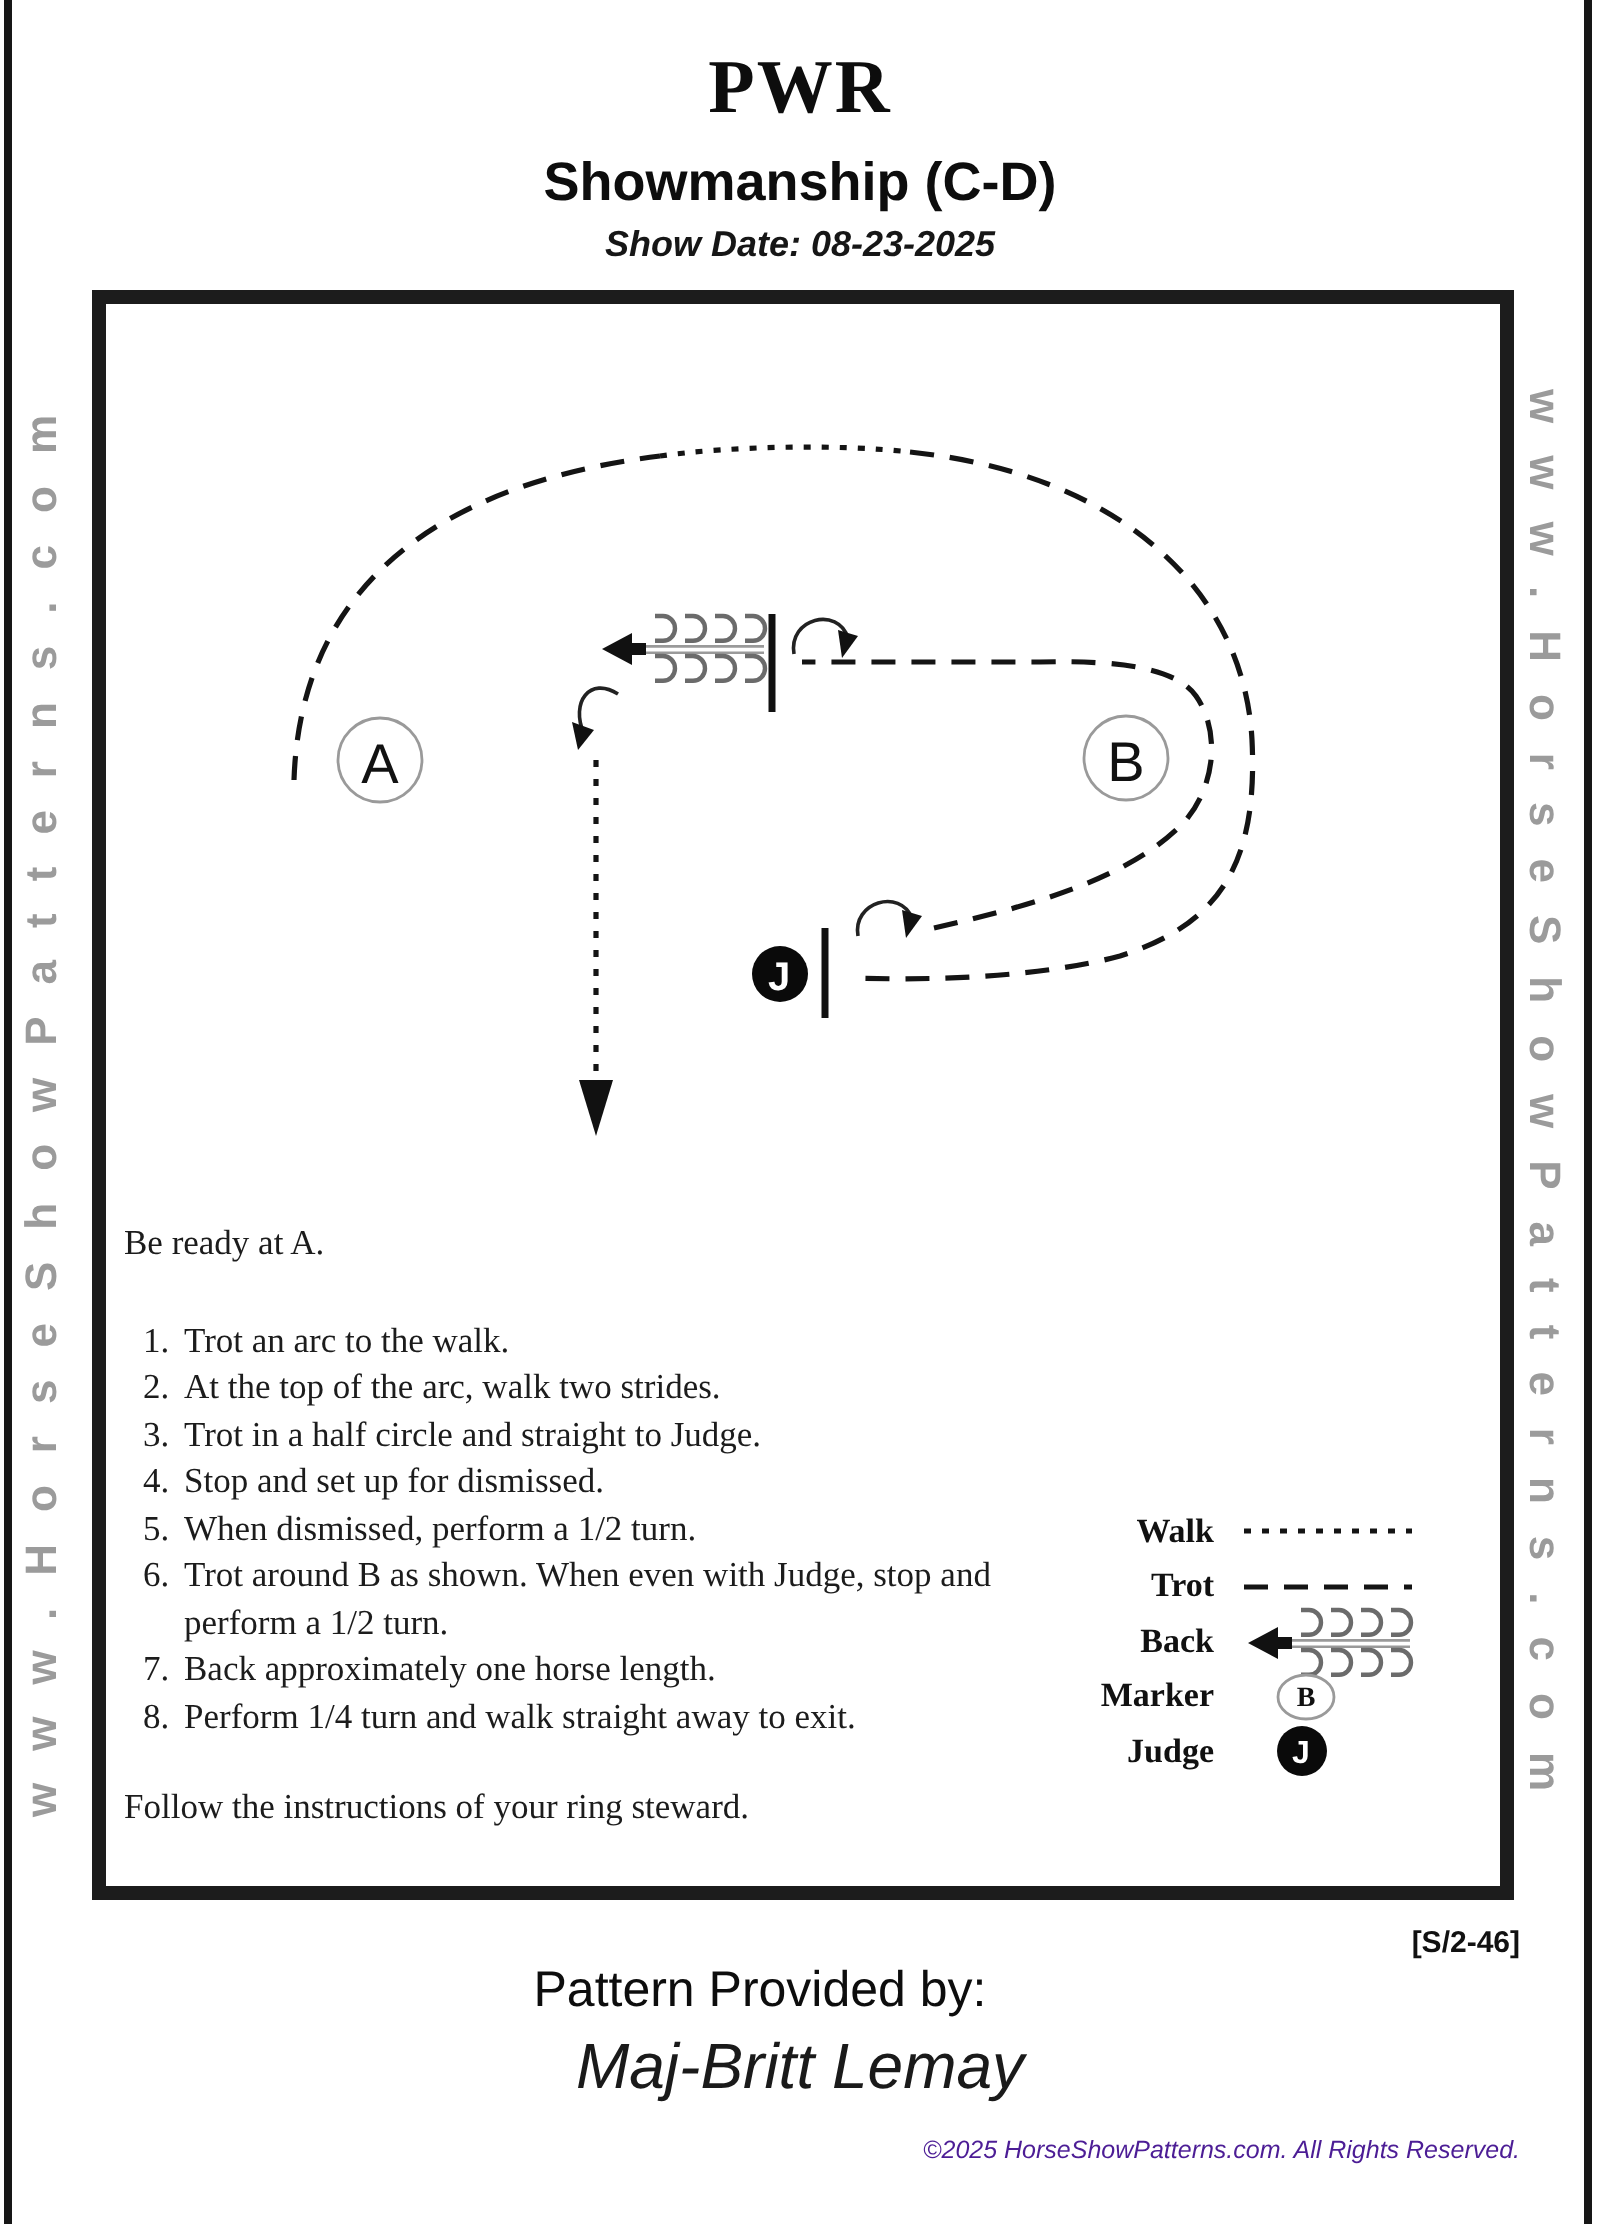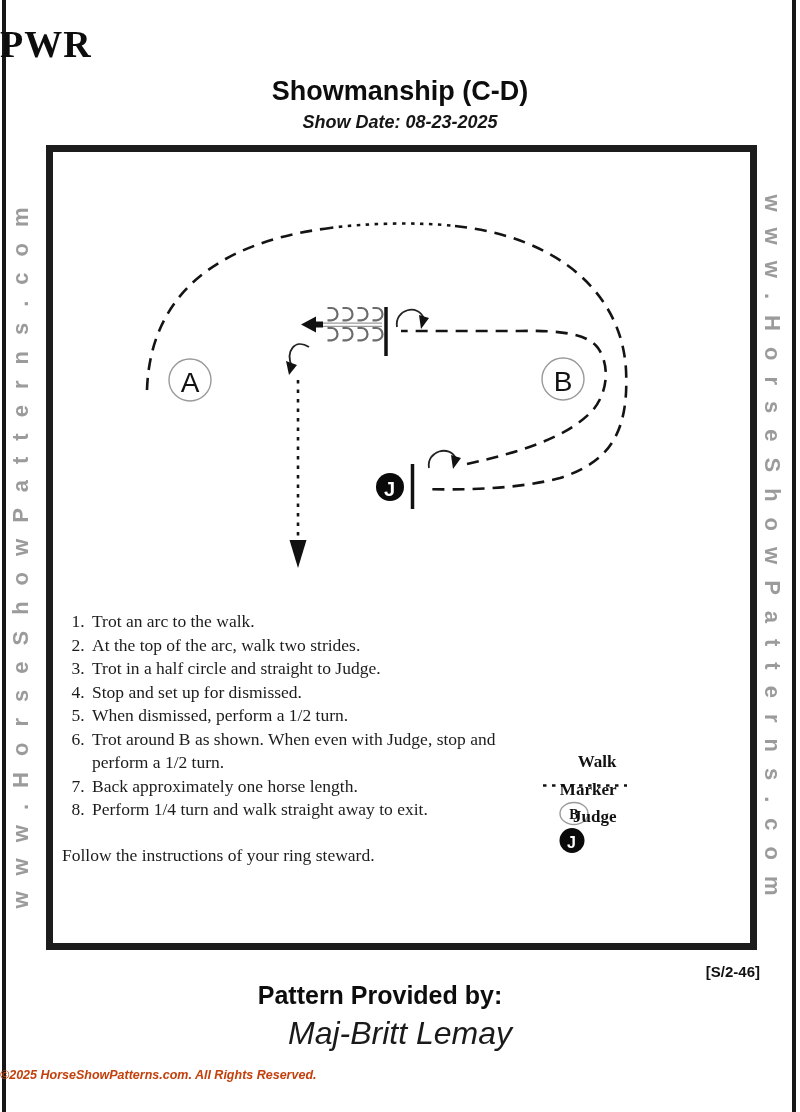--- a/index.html
+++ b/index.html
@@ -6,21 +6,21 @@
   body {
     width:800px; height:1112px; position:relative; background:#ffffff;
     font-family:"Liberation Sans", sans-serif; color:#111; overflow:hidden;
   }
   .edge { position:absolute; top:0; width:4px; height:1112px; background:#161616; }
   .edge-left { left:2px; }
   .edge-right { left:792px; }
 
   
   .title {
-    position:absolute; top:22px; left:0; width:100%; 
+    position:absolute; top:22px; left:0; width:100%; text-align:center;
     font-family:"Liberation Serif", serif; font-weight:bold; font-size:38px;
     letter-spacing:1px; color:#0d0d0d;
   }
   .subtitle {
     position:absolute; top:76px; left:0; width:100%; text-align:center;
     font-weight:bold; font-size:27px; color:#0d0d0d;
   }
   .showdate {
     position:absolute; top:112px; left:0; width:100%; text-align:center;
     font-style:italic; font-weight:bold; font-size:18px; color:#161616;
@@ -49,33 +49,33 @@
     font-family:"Liberation Serif", serif; font-size:17.5px; color:#1c1c1c;
     line-height:23.5px;
   }
   .instructions .intro { margin:0 0 25px 0; }
   .instructions ol { margin:0; padding-left:27px; }
   .instructions li { padding-left:3px; }
   .instructions .outro { margin:22px 0 0 0; }
 
   
   .legend { position:absolute; left:541px; top:752px; z-index:4; }
-  .legend-row { display:flex; align-items:center; height:27.5px;flex-direction:column; }
+  .legend-row { display:flex; align-items:center; height:27.5px; }
   .legend-label {
     width:66px; text-align:right; margin-right:13px;
     font-family:"Liberation Serif", serif; font-weight:bold; font-size:17px; color:#111;
   }
   .legend-sym { width:98px; display:flex; align-items:center; }
   .legend-sym svg { overflow:visible; }
 
   
   .pattern-code { position:absolute; top:963px; right:40px; font-weight:bold; font-size:15px; color:#111; z-index:4;padding-left:20px; }
-  .provided  { position:absolute; top:981px; left:0; width:760px; text-align:center; font-weight:bold; font-size:25px; color:#0d0d0d; z-index:4; }
+  .provided  { position:absolute; top:981px; left:0; width:760px; text-align:center; font-weight:normal; font-size:25px; color:#0d0d0d; z-index:4; }
   .provider  { position:absolute; top:1015px; left:0; width:800px; text-align:center; font-style:italic; font-size:32px; color:#1a1a1a; z-index:4; }
-  .copyright { position:absolute; top:1068px; left:0; width:760px; text-align:left; font-style:italic; font-size:12.5px; color:#c2410c; z-index:4;font-weight:bold; }
+  .copyright { position:absolute; top:1068px; left:0; width:760px; text-align:right; font-style:italic; font-size:12.5px; color:#4c1d95; z-index:4; }
 </style>
 </head>
 <body>
 
 <div class="edge edge-left"></div>
 <div class="edge edge-right"></div>
 
 <div class="title">PWR</div>
 <div class="subtitle">Showmanship (C-D)</div>
 <div class="showdate">Show Date: 08-23-2025</div>
@@ -133,20 +133,21 @@
   <text x="190" y="382" text-anchor="middle" dominant-baseline="central" font-family="Liberation Sans, sans-serif" font-size="28" fill="#111">A</text>
 
   <circle cx="563" cy="379" r="21" fill="#fff" stroke="#9a9a9a" stroke-width="1.4"></circle>
   <text x="563" y="381" text-anchor="middle" dominant-baseline="central" font-family="Liberation Sans, sans-serif" font-size="28" fill="#111">B</text>
 
   <circle cx="390" cy="487" r="14" fill="#0a0a0a"></circle>
   <text x="389.5" y="489" text-anchor="middle" dominant-baseline="central" font-family="Liberation Sans, sans-serif" font-size="20" font-weight="bold" fill="#ffffff">J</text>
 </svg>
 
 <div class="instructions">
+  <p class="intro">Be ready at A.</p>
   <ol>
     <li>Trot an arc to the walk.</li>
     <li>At the top of the arc, walk two strides.</li>
     <li>Trot in a half circle and straight to Judge.</li>
     <li>Stop and set up for dismissed.</li>
     <li>When dismissed, perform a 1/2 turn.</li>
     <li>Trot around B as shown.  When even with Judge, stop and perform a 1/2 turn.</li>
     <li>Back approximately one horse length.</li>
     <li>Perform 1/4 turn and walk straight away to exit.</li>
   </ol>
@@ -156,20 +157,36 @@
 <div class="legend">
   <div class="legend-row">
     <div class="legend-label">Walk</div>
     <div class="legend-sym">
       <svg width="98" height="27">
           <line x1="2" y1="13.5" x2="86" y2="13.5" stroke="#141414" stroke-width="2.6" stroke-dasharray="3.5 5.5"></line>
         </svg>
     </div>
   </div>
   <div class="legend-row">
+    <div class="legend-label">Trot</div>
+    <div class="legend-sym">
+      <svg width="98" height="27">
+          <line x1="2" y1="13.5" x2="86" y2="13.5" stroke="#141414" stroke-width="2.6" stroke-dasharray="12 8"></line>
+        </svg>
+    </div>
+  </div>
+  <div class="legend-row">
+    <div class="legend-label">Back</div>
+    <div class="legend-sym">
+      <svg width="98" height="36">
+          <use href="#backsym" transform="translate(25,1)"></use>
+        </svg>
+    </div>
+  </div>
+  <div class="legend-row">
     <div class="legend-label">Marker</div>
     <div class="legend-sym">
       <svg width="98" height="27">
         <ellipse cx="33" cy="13.5" rx="14" ry="11" fill="#fff" stroke="#9a9a9a" stroke-width="1.4"></ellipse>
         <text x="33" y="14.5" text-anchor="middle" dominant-baseline="central" font-family="Liberation Serif, serif" font-weight="bold" font-size="14" fill="#111">B</text>
       </svg>
     </div>
   </div>
   <div class="legend-row">
     <div class="legend-label">Judge</div>

